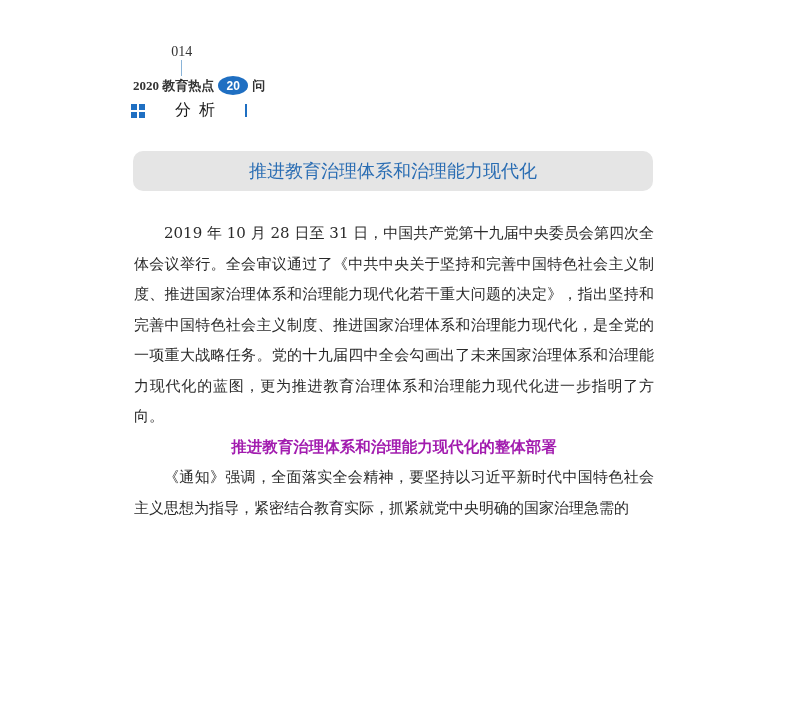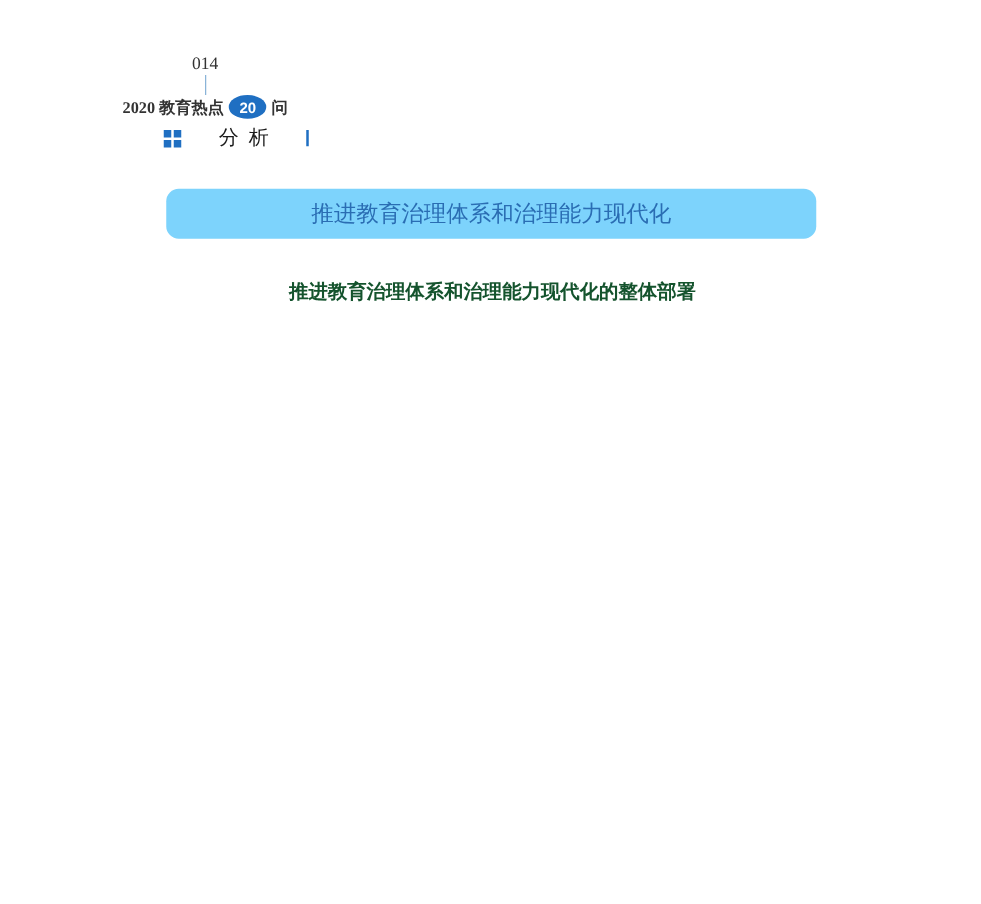--- a/index.html
+++ b/index.html
@@ -1,31 +1,31 @@
 <!DOCTYPE html>
 <html><head>
 <meta charset="utf-8">
 <style>
   html, body { margin:0; padding:0; background:#ffffff; }
   body { width:785px; height:723px; position:relative; overflow:hidden; font-family:"DejaVu Serif","Liberation Serif",serif; color:#222; }
   .header { position:absolute; left:98px; top:44px; display:flex; align-items:center; font-size:13px; color:#333;flex-direction:column; }
   .page-num { font-family:"Liberation Serif",serif; font-size:14px; }
   .divider { width:1px; height:16px; background:#8ab4d8; margin:0 12px; }
-  .book-title { font-family:"Liberation Serif",serif; font-size:13px; font-weight:bold; display:flex; align-items:center; }
+  .book-title { font-family:"Liberation Serif",serif; font-size:13px; font-weight:bold; display:flex; align-items:center;margin-left:35px; }
   .badge { display:inline-flex; align-items:center; justify-content:center; width:30px; height:19px; border-radius:50%; background:#1f6fc2; color:#fff; font-family:"Liberation Sans",sans-serif; font-size:12px; font-weight:bold; margin:0 4px; }
   .section-label { position:absolute; left:131px; top:100px; display:flex; align-items:center; font-family:"DejaVu Sans",sans-serif; font-size:16px; color:#1a1a1a;gap:24px; }
   .grid-icon { width:14px; height:14px; display:grid; grid-template-columns:6px 6px; grid-template-rows:6px 6px; gap:2px; margin-right:6px; }
   .grid-icon span { background:#1f6fc2; display:block; }
   .section-label .txt { letter-spacing:8px; }
   .section-label .bar { width:2px; height:13px; background:#1f6fc2; margin-left:-2px; }
-  .title-box { position:absolute; left:133px; top:151px; width:520px; height:40px; background:#7dd3fc; border-radius:10px; display:flex; align-items:center; justify-content:center; }
+  .title-box { position:absolute; left:133px; top:151px; width:520px; height:40px; background:#e5e5e5; border-radius:10px; display:flex; align-items:center; justify-content:center; }
   .title-box .t { font-family:"DejaVu Sans",sans-serif; font-size:18px; color:#2a6db3; }
   .content { position:absolute; left:134px; top:218px; width:520px; font-size:15px; line-height:30.5px; text-align:justify; color:#2a2a2a; }
   .content p { margin:0; text-indent:2em; }
-  .content .sub { text-align:center; font-family:"DejaVu Sans",sans-serif; font-weight:bold; font-size:15.5px; text-indent:0; color:#14532d; }
+  .content .sub { text-align:center; font-family:"DejaVu Sans",sans-serif; font-weight:bold; font-size:15.5px; text-indent:0; color:#a21caf; }
 </style>
 </head>
 <body>
 
 <div class="header">
   <span class="page-num">014</span>
   <span class="divider"></span>
   <span class="book-title">
     <span>2020 教育热点</span>
     <span class="badge">20</span>
@@ -42,14 +42,16 @@
     </span>
   <span class="txt">分析</span>
   <span class="bar"></span>
 </div>
 
 <div class="title-box">
   <span class="t">推进教育治理体系和治理能力现代化</span>
 </div>
 
 <div class="content">
+  <p>2019 年 10 月 28 日至 31 日，中国共产党第十九届中央委员会第四次全体会议举行。全会审议通过了《中共中央关于坚持和完善中国特色社会主义制度、推进国家治理体系和治理能力现代化若干重大问题的决定》，指出坚持和完善中国特色社会主义制度、推进国家治理体系和治理能力现代化，是全党的一项重大战略任务。党的十九届四中全会勾画出了未来国家治理体系和治理能力现代化的蓝图，更为推进教育治理体系和治理能力现代化进一步指明了方向。</p>
   <p class="sub">推进教育治理体系和治理能力现代化的整体部署</p>
+  <p>《通知》强调，全面落实全会精神，要坚持以习近平新时代中国特色社会主义思想为指导，紧密结合教育实际，抓紧就党中央明确的国家治理急需的</p>
 </div>
 
 </body></html>

